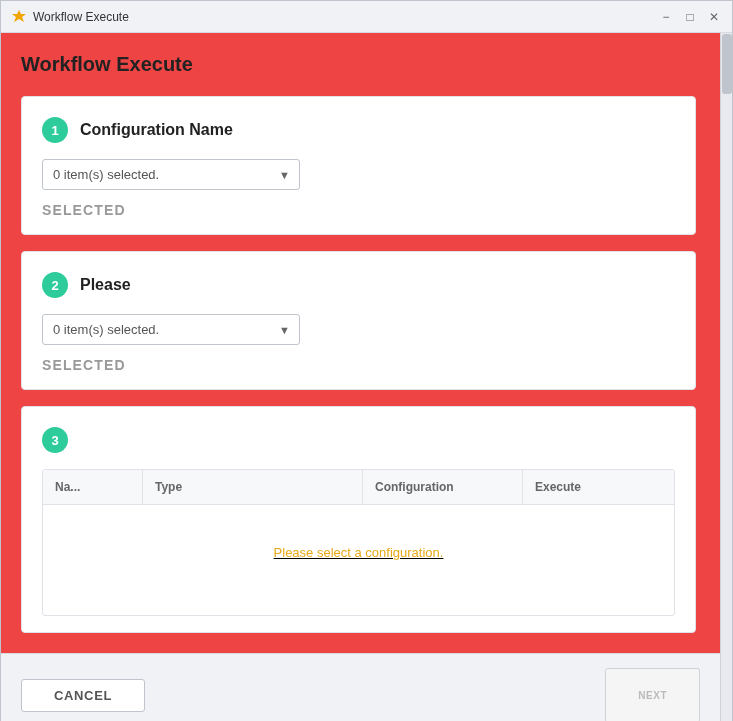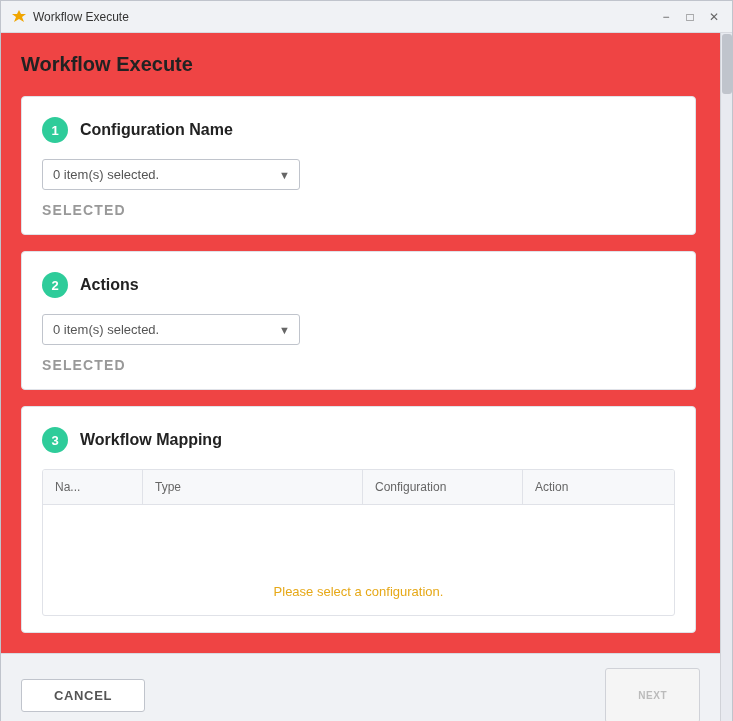--- a/index.html
+++ b/index.html
@@ -168,35 +168,35 @@
     }
     .table-header {
       display: flex;
       background: #f7f8fa;
       border-bottom: 1px solid #e0e2e8;
     }
     .table-col {
       padding: 10px 12px;
       font-size: 12px;
       color: #666;
-      font-weight: 400;
+      font-weight: 700;
       border-right: 1px solid #e0e2e8;
       flex-shrink: 0;
     }
     .col-name { width: 100px; }
     .col-config { width: 160px; }
     .col-type { width: 220px; }
     .col-action { flex: 1; border-right: none; }
     .table-body {
       min-height: 110px;
       display: flex;
       flex-direction: column;
       align-items: center;
-      justify-content: flex-end;
       padding-bottom: 16px;
+      text-decoration: underline;
     }
     .empty-message {
       font-size: 13px;
       color: #e6a817;
       padding-top: 40px;
     }
     .footer {
       display: flex;
       justify-content: space-between;
       align-items: center;
@@ -271,51 +271,50 @@
         <span class="dropdown-arrow">▼</span>
       </div>
       <div class="selected-label">SELECTED</div>
     </div>
 
     <div class="section">
       <div class="section-header">
         <div class="step-badge">
           <span>2</span>
         </div>
-        <span class="section-title">Actions</span>
+        <span class="section-title">Please</span>
       </div>
       <div class="dropdown-wrapper">
         <select class="dropdown">
           <option>0 item(s) selected.</option>
         </select>
         <span class="dropdown-arrow">▼</span>
       </div>
       <div class="selected-label">SELECTED</div>
     </div>
 
     <div class="table-section">
       <div class="section-header">
         <div class="step-badge">
           <span>3</span>
         </div>
-        <span class="section-title">Workflow Mapping</span>
       </div>
       <div class="table-wrapper">
         <div class="table-header">
           <div class="table-col col-name">
             <span>Na...</span>
           </div>
           <div class="table-col col-type">
             <span>Type</span>
           </div>
           <div class="table-col col-config">
             <span>Configuration</span>
           </div>
           <div class="table-col col-action">
-            <span>Action</span>
+            <span>Execute</span>
           </div>
         </div>
         <div class="table-body">
           <div class="empty-message">Please select a configuration.</div>
         </div>
       </div>
     </div>
 
   </div>
 

